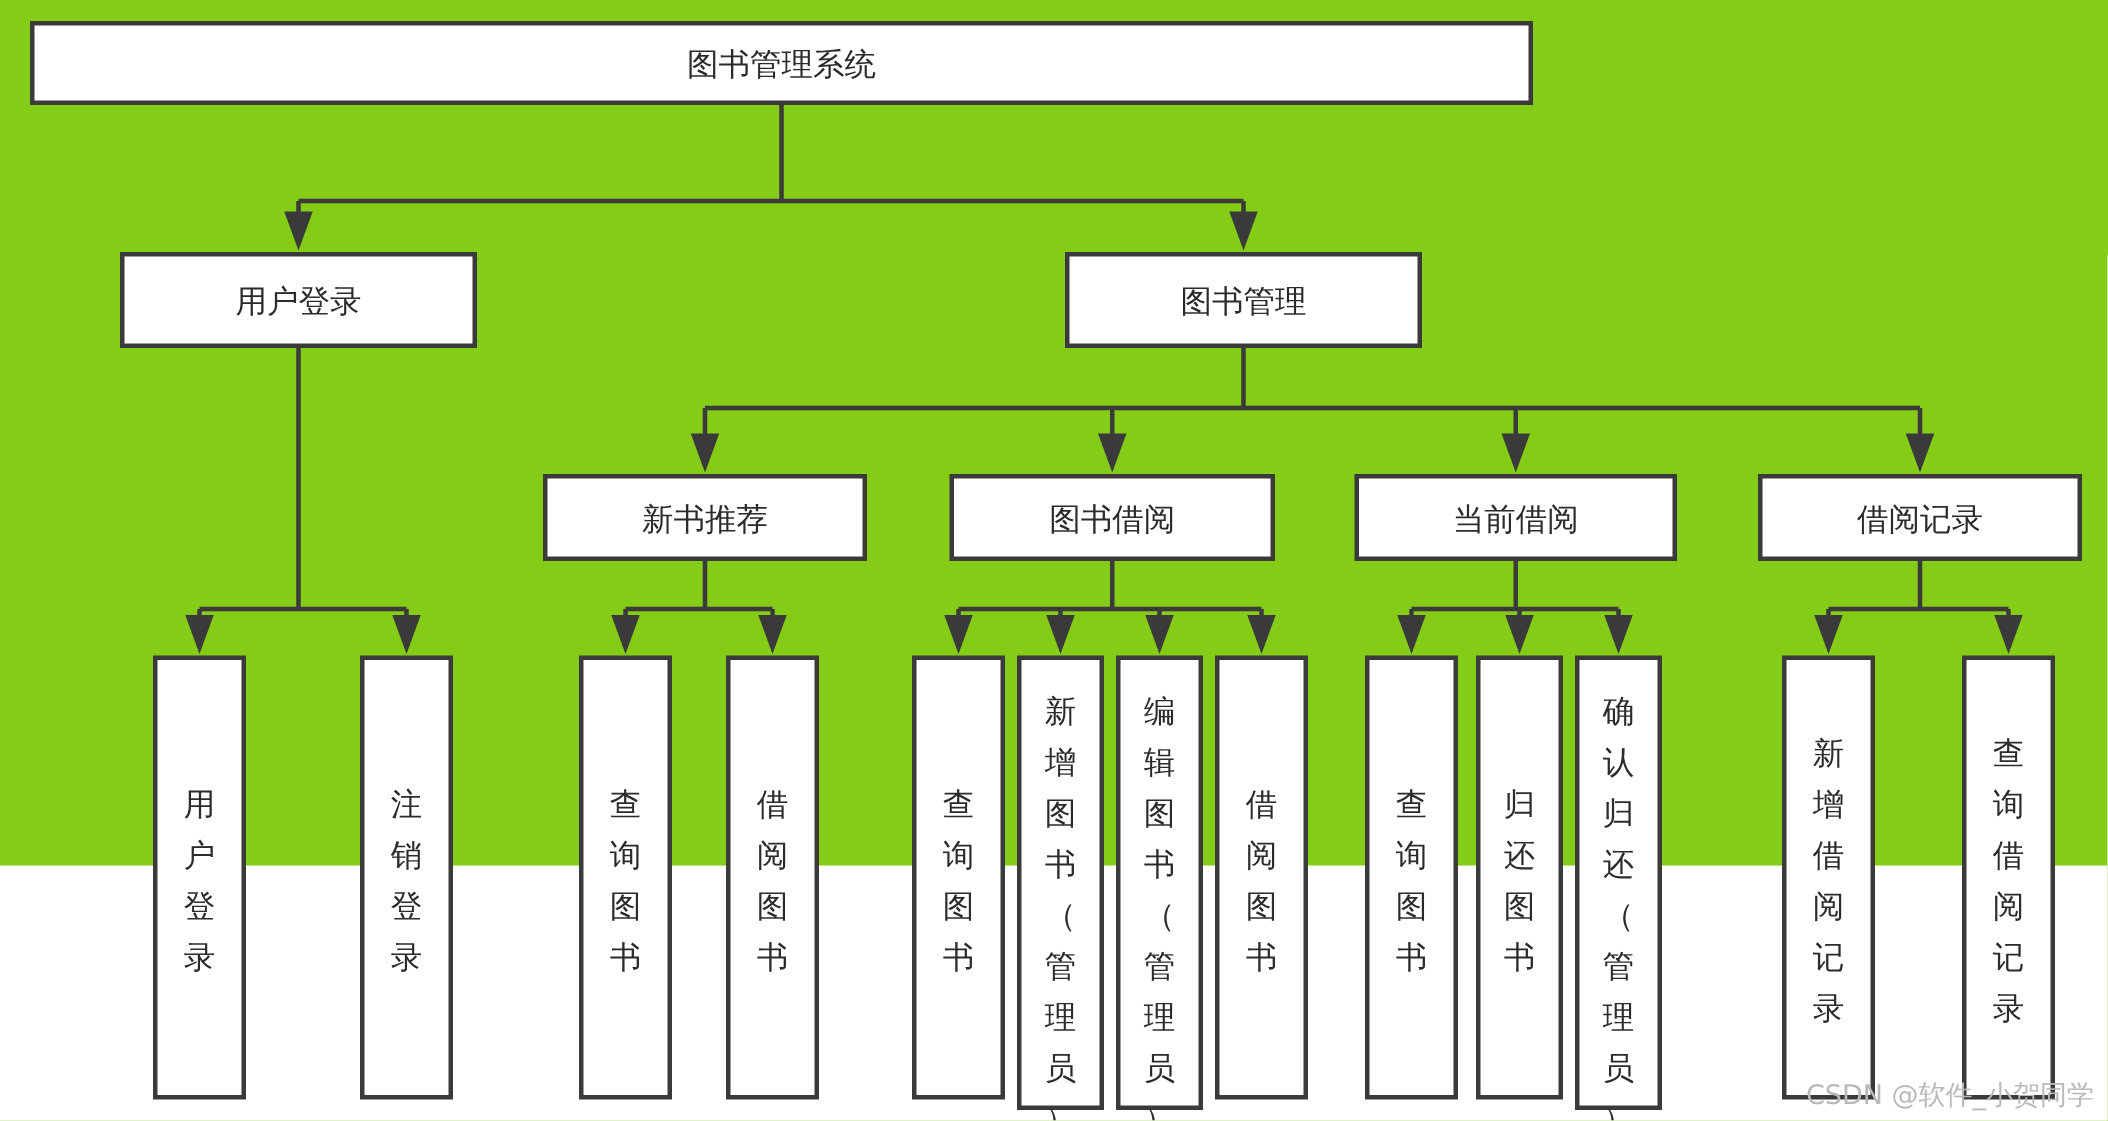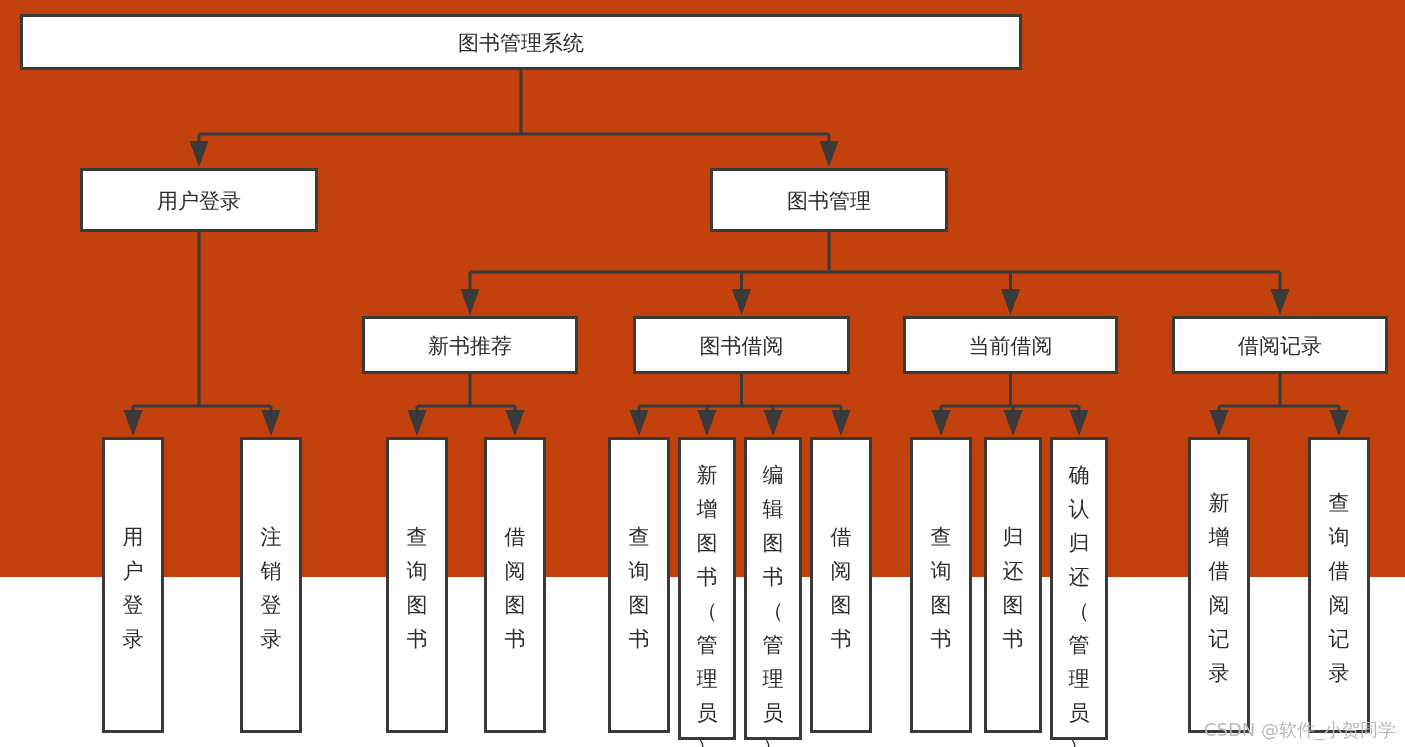--- a/index.html
+++ b/index.html
@@ -11,21 +11,21 @@
   body {
     width: 1405px;
     height: 747px;
     overflow: hidden;
     font-family: "DejaVu Sans", "Liberation Sans", sans-serif;
   }
   #diagram-root {
     position: relative;
     width: 1405px;
     height: 577px;
-    background: #c2410c;
+    background: #84cc16;
   }
   svg.diagram-canvas {
     position: absolute;
     left: 0;
     top: 0;
     width: 1405px;
     height: 747px;
     display: block;
   }
   .node-box {

